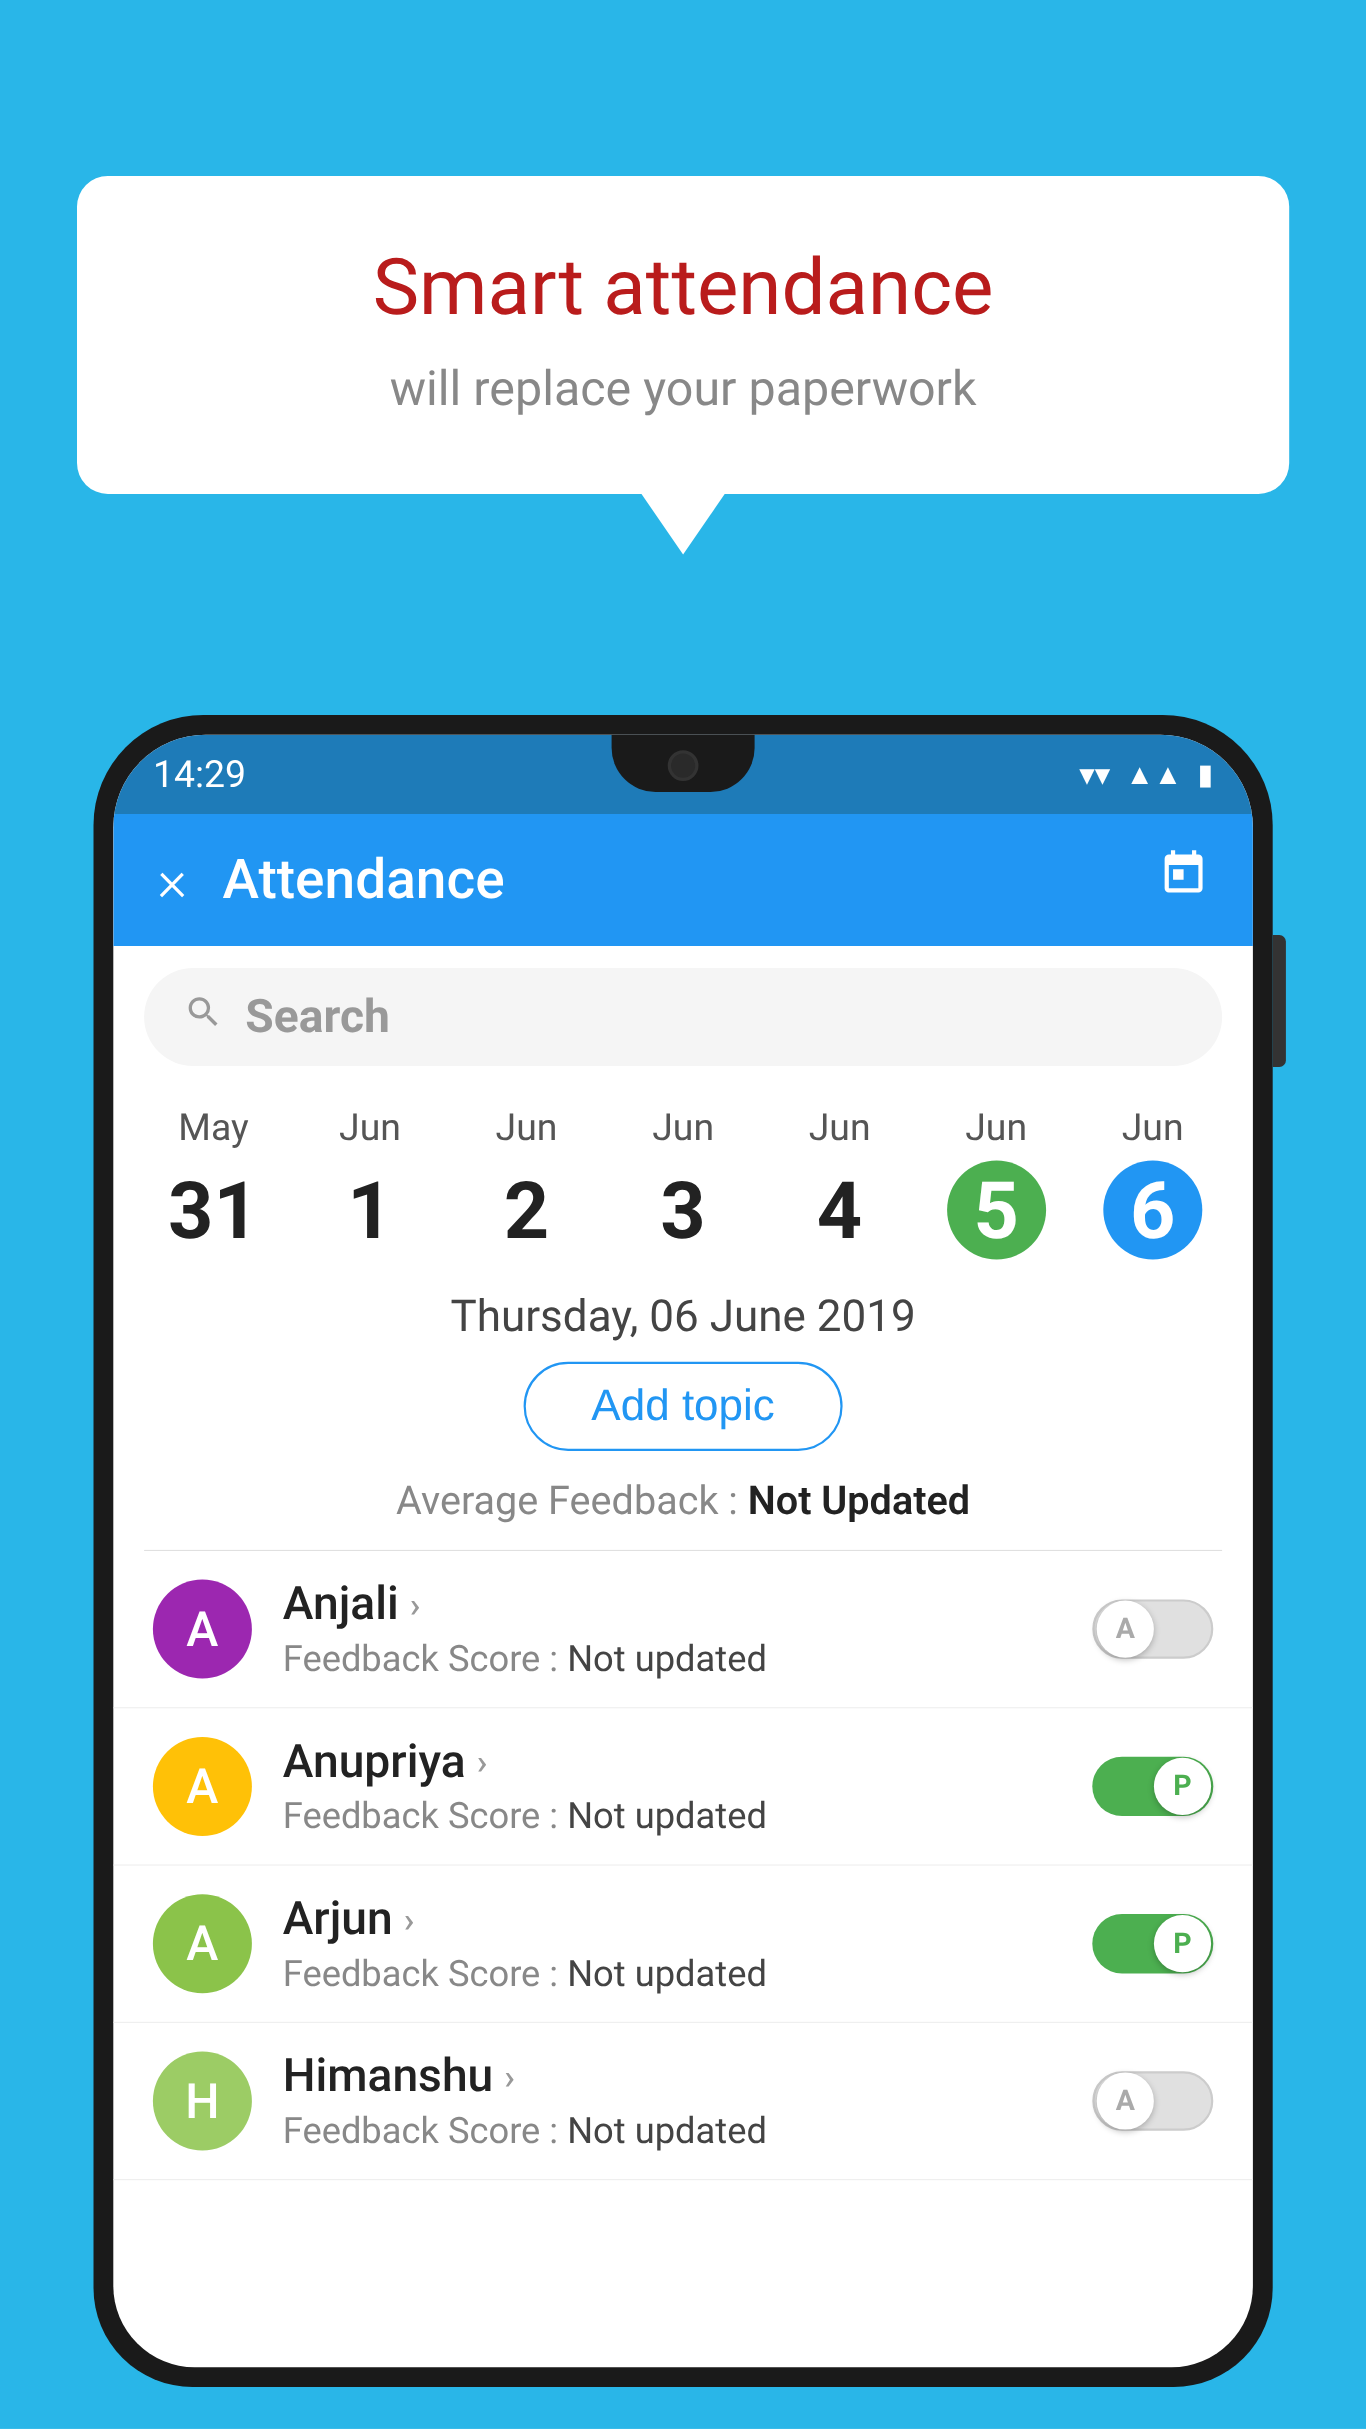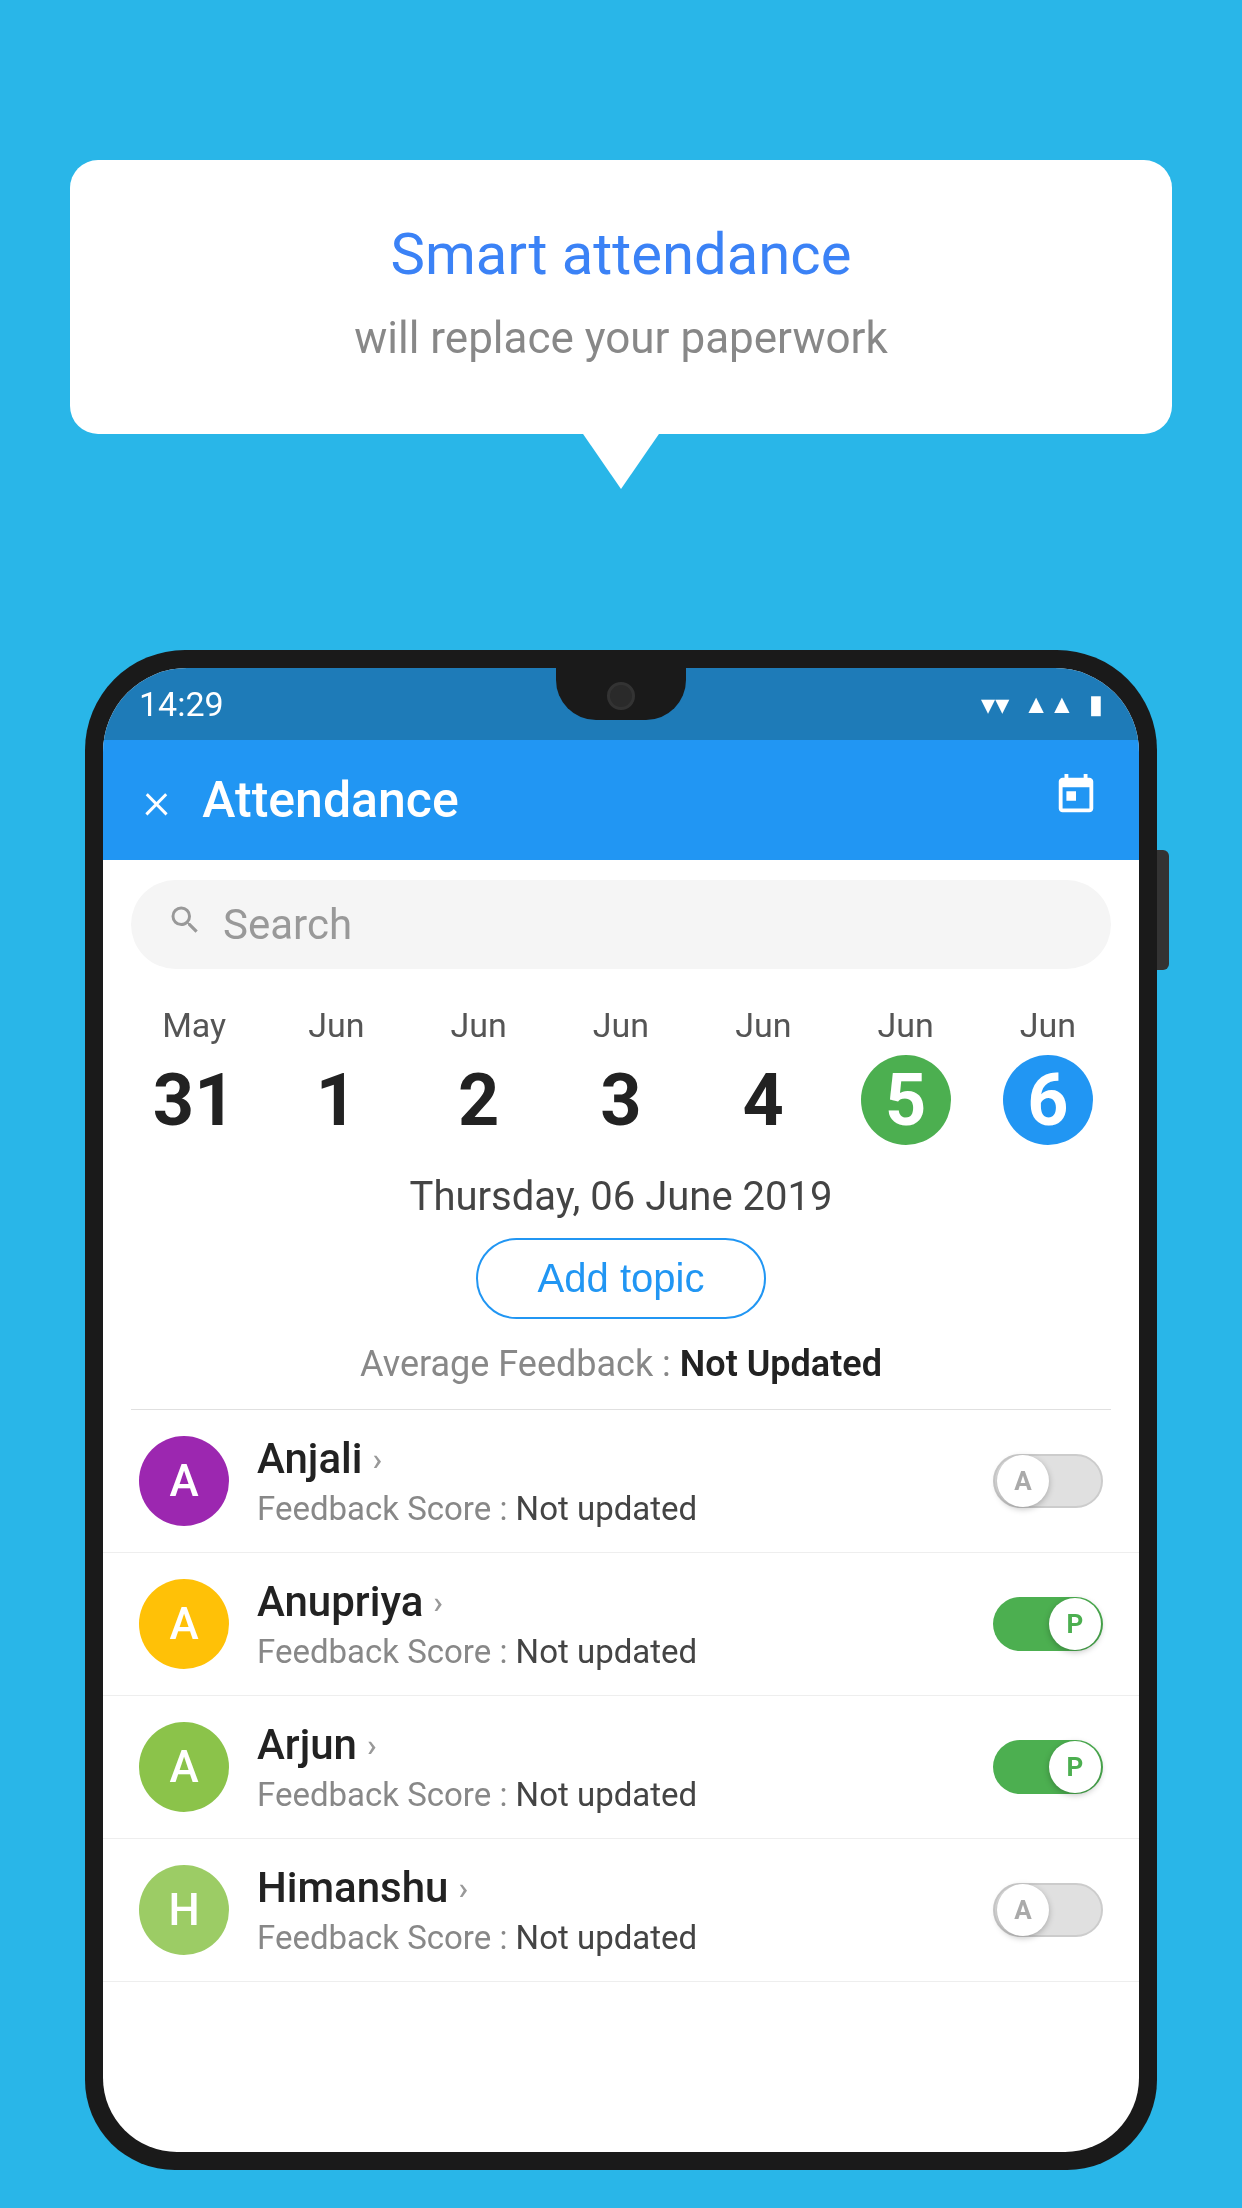--- a/index.html
+++ b/index.html
@@ -32,23 +32,23 @@
       bottom: -55px;
       left: 50%;
       transform: translateX(-50%);
       width: 0;
       height: 0;
       border-left: 40px solid transparent;
       border-right: 40px solid transparent;
       border-top: 58px solid white;
     }
     .speech-bubble-title {
-      font-size: 58px;
+      font-size: 71px;
       font-weight: 400;
-      color: #3b82f6;
+      color: #b91c1c;
       margin-bottom: 24px;
     }
     .speech-bubble-subtitle {
       font-size: 44px;
       color: #888;
       font-weight: 400;
     }
 
     
     .phone-container {
@@ -158,20 +158,21 @@
       padding: 20px 36px;
       gap: 20px;
     }
     .search-icon-text {
       color: #999;
       font-size: 40px;
     }
     .search-input-text {
       color: #999;
       font-size: 42px;
+      font-weight: bold;
     }
 
     
     .calendar-strip {
       padding: 16px 20px 0;
       display: flex;
       justify-content: space-around;
       align-items: flex-end;
     }
     .cal-day {

